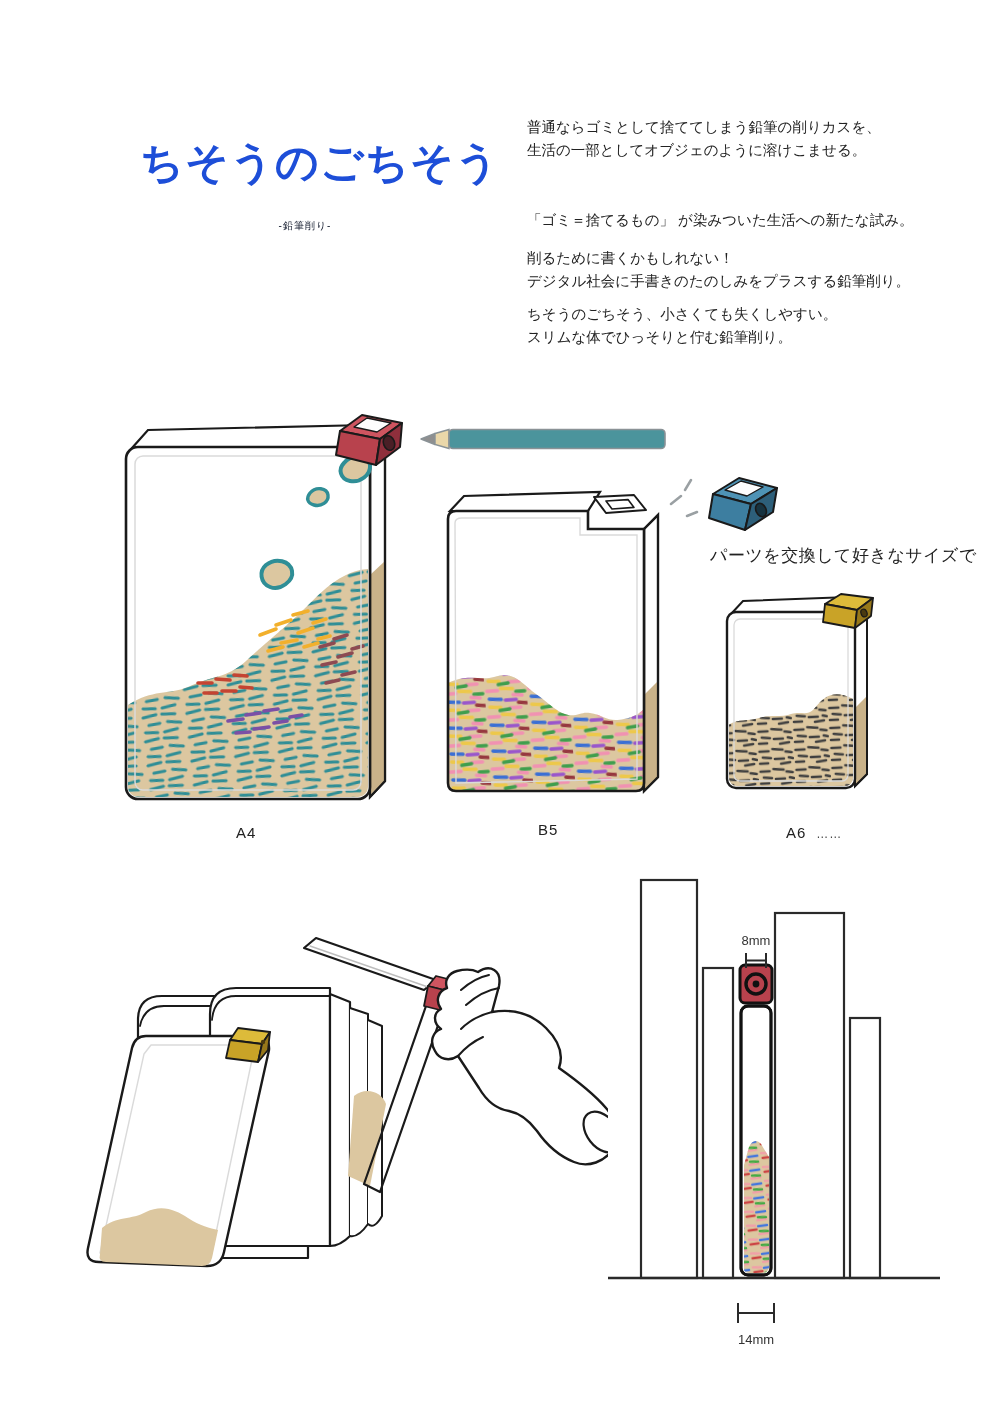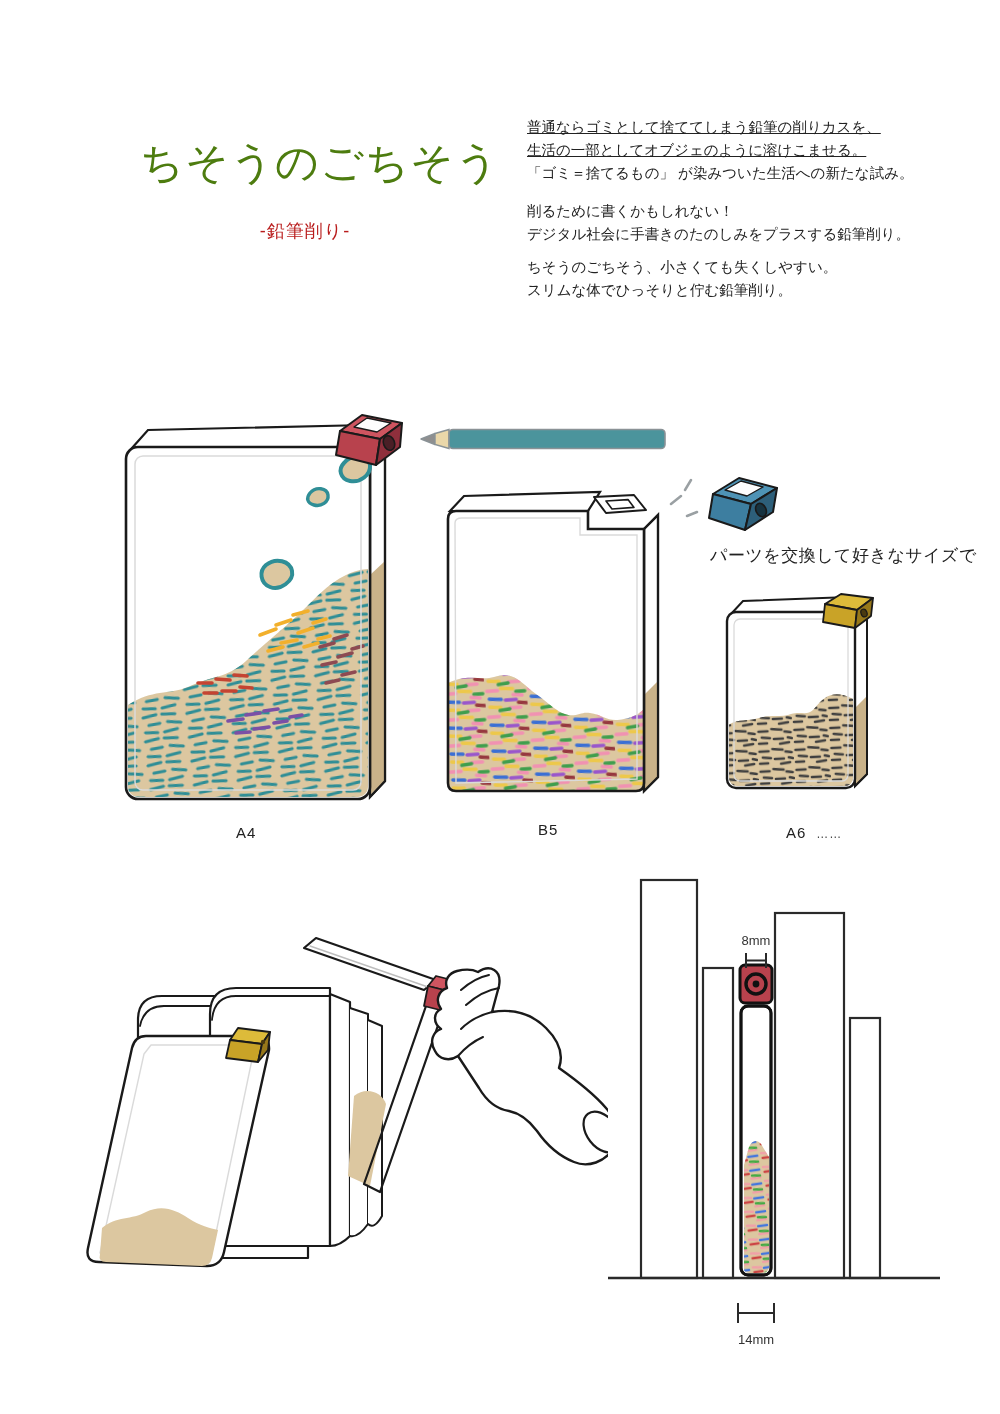--- a/index.html
+++ b/index.html
@@ -2,28 +2,28 @@
 <html><head>
 <meta charset="utf-8">
 <style>
   html,body{margin:0;padding:0;background:#fff;}
   .sheet{
     position:relative;width:1000px;height:1414px;background:#fff;overflow:hidden;
     font-family:"Liberation Sans","DejaVu Sans",sans-serif;color:#1a1a1a;
   }
   .abs{position:absolute;}
   .title{
-    left:140px;top:134px;font-size:43px;font-weight:400;letter-spacing:1px;color:#4d7c0f;
+    left:140px;top:134px;font-size:43px;font-weight:700;letter-spacing:1px;color:#1d4ed8;
   }
   .subtitle{
-    left:140px;top:219px;width:330px;text-align:center;font-size:18px;color:#b91c1c;letter-spacing:1px;
+    left:140px;top:219px;width:330px;text-align:center;font-size:10px;color:#0f172a;letter-spacing:1px;
   }
   .intro{left:527px;top:116px;width:430px;font-size:14.5px;line-height:23px;color:#222;}
   .intro p{margin:0;white-space:pre-line;}
-  .intro p.p1{text-decoration:underline;}
+  .intro p.p1{margin-bottom:47px;}
   .intro p.p2{margin-bottom:15px;}
   .intro p.p3{margin-bottom:10px;}
   .size-label{font-size:15px;color:#222;letter-spacing:1px;}
   .size-more{font-size:12px;color:#444;margin-left:10px;}
   .swap-note{left:710px;top:544px;font-size:17px;color:#222;letter-spacing:0.5px;}
   svg{display:block;}
   svg text{font-family:"Liberation Sans","DejaVu Sans",sans-serif;fill:#333;}
 </style>
 </head>
 <body>

